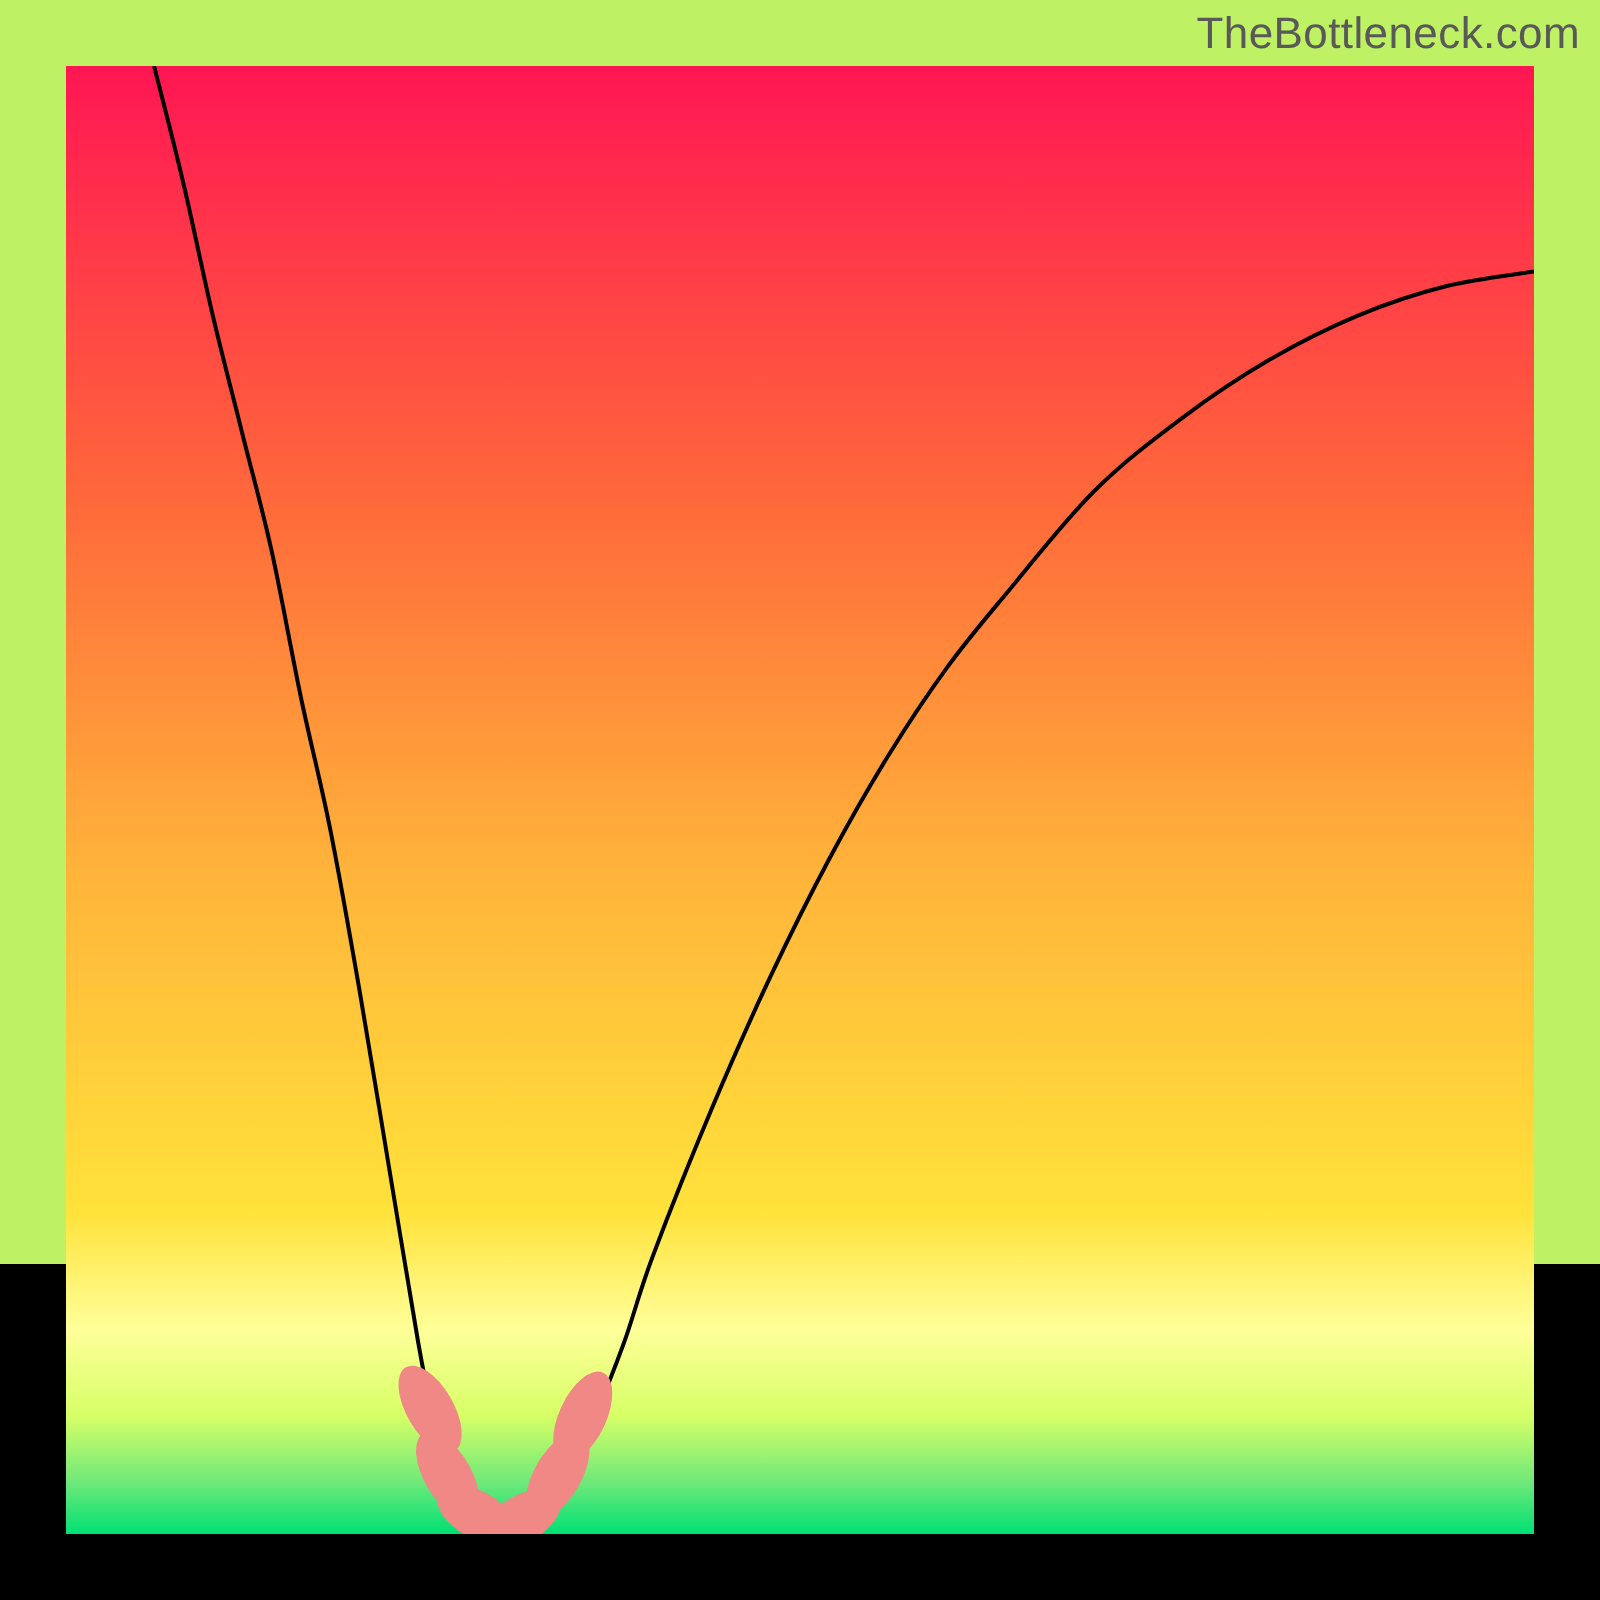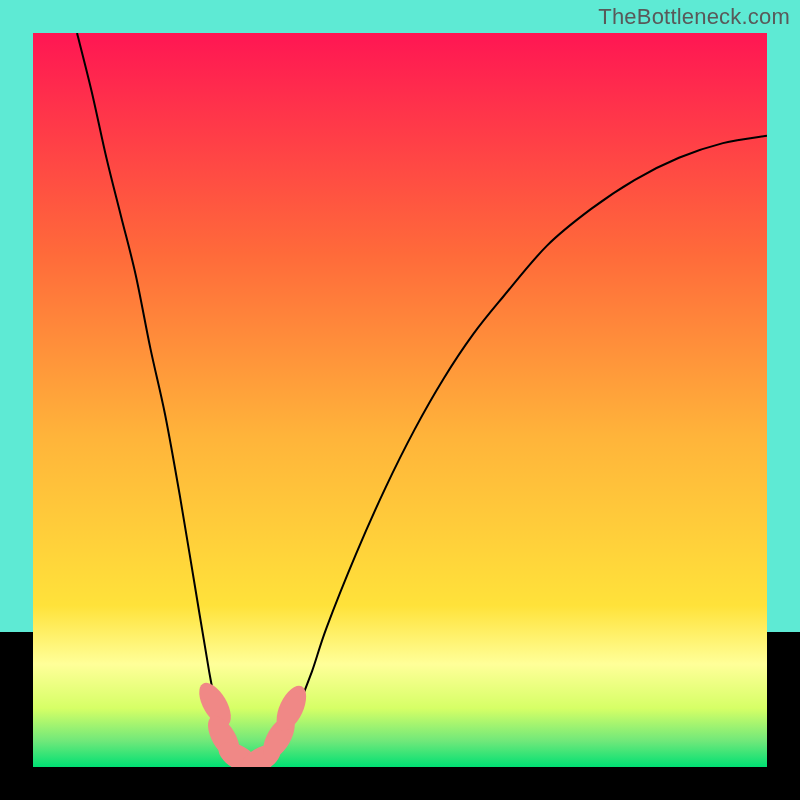--- a/index.html
+++ b/index.html
@@ -10,21 +10,21 @@
     background: #000;
     overflow: hidden;
     font-family: Arial, Helvetica, sans-serif;
   }
   .frame {
     position: absolute;
     left: 0;
     top: 0;
     width: 800px;
     height: 632px;
-    background: #5eead4;
+    background: #bef264;
   }
   .watermark {
     position: absolute;
     top: 4px;
     right: 10px;
     color: #595959;
     font-size: 22px;
     font-weight: 400;
     letter-spacing: 0.2px;
     z-index: 50;

